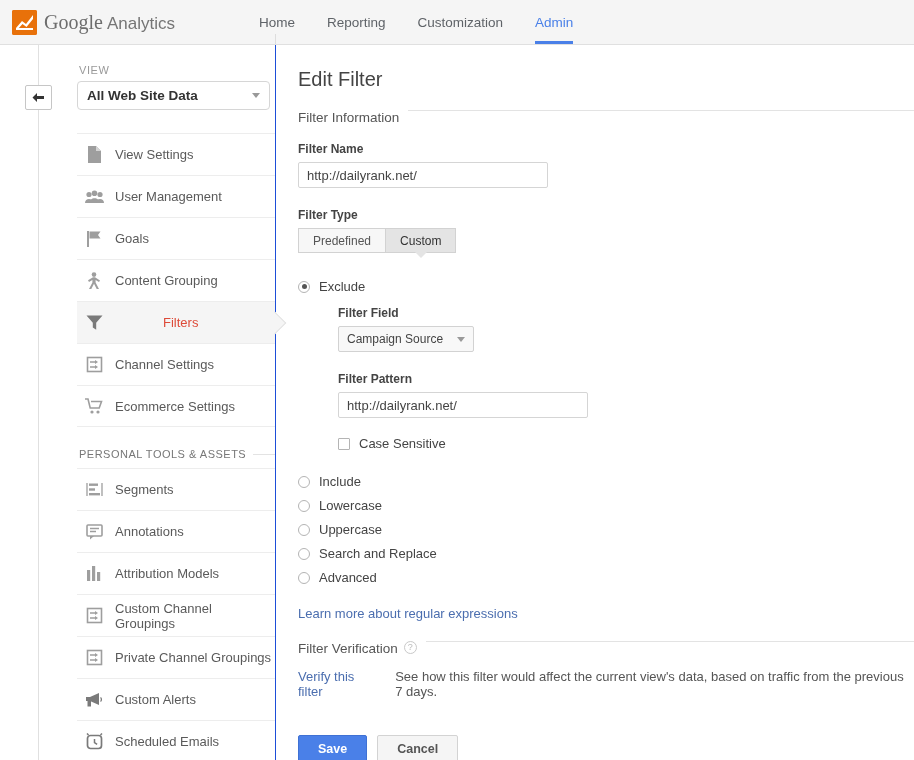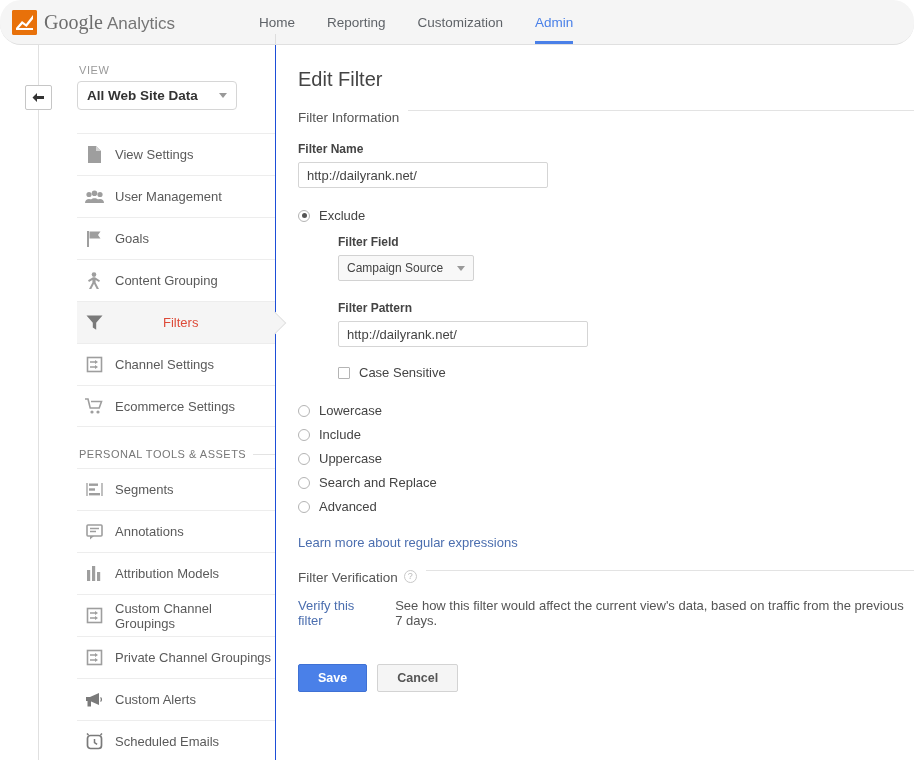--- a/index.html
+++ b/index.html
@@ -14,21 +14,20 @@
   }
 
   
   .topbar {
     position: relative;
     height: 45px;
     background: #f5f5f5;
     border-bottom: 1px solid #e0e0e0;
     display: flex;
     align-items: flex-start;
-    border-radius: 21px;
   }
   .brand {
     display: flex;
     align-items: center;
     margin-left: 12px;
     height: 100%;
   }
   .brand-logo {
     width: 25px; height: 25px;
     background: #e8710a;
@@ -136,21 +135,21 @@
     border-radius: 4px;
     background: #fff;
     display: flex;
     align-items: center;
     justify-content: space-between;
     padding: 0 9px;
     font-size: 13.5px;
     color: #333;
     font-weight: bold;
     cursor: pointer;
-    width: 160px;
+    width: 193px;
   }
   .caret {
     width: 0; height: 0;
     border-left: 4px solid transparent;
     border-right: 4px solid transparent;
     border-top: 5px solid #999;
   }
   .nav-section { margin-top: 23px; }
   .nav-item {
     display: flex;
@@ -611,20 +610,30 @@
     <div class="sec-head">
       <span>Filter Information</span>
       <span class="hr"></span>
     </div>
 
     <div class="block">
       <div class="field-label">Filter Name</div>
       <input class="text-input" type="text" value="http://dailyrank.net/" style="">
     </div>
 
+    <div class="block">
+      <div class="field-label">Filter Type</div>
+      <div class="tabs">
+        <div class="tab">Predefined</div>
+        <div class="tab active">
+          <span>Custom</span>
+          <span class="tab-arrow"></span>
+        </div>
+      </div>
+    </div>
 
     <div>
       <div class="radio-row">
         <span class="radio checked"></span>
         <span class="radio-label">Exclude</span>
       </div>
 
       <div class="indent">
         <div class="field-label" style="margin-top:12px;">Filter Field</div>
         <div class="select-box">
@@ -638,25 +647,25 @@
         <div class="check-row">
           <span class="checkbox"></span>
           <span class="radio-label">Case Sensitive</span>
         </div>
       </div>
     </div>
 
     <div style="margin-top:23px;">
       <div class="radio-row">
         <span class="radio"></span>
-        <span class="radio-label">Lowercase</span>
+        <span class="radio-label">Include</span>
       </div>
       <div class="radio-row">
         <span class="radio"></span>
-        <span class="radio-label">Include</span>
+        <span class="radio-label">Lowercase</span>
       </div>
       <div class="radio-row">
         <span class="radio"></span>
         <span class="radio-label">Uppercase</span>
       </div>
       <div class="radio-row">
         <span class="radio"></span>
         <span class="radio-label">Search and Replace</span>
       </div>
       <div class="radio-row">

